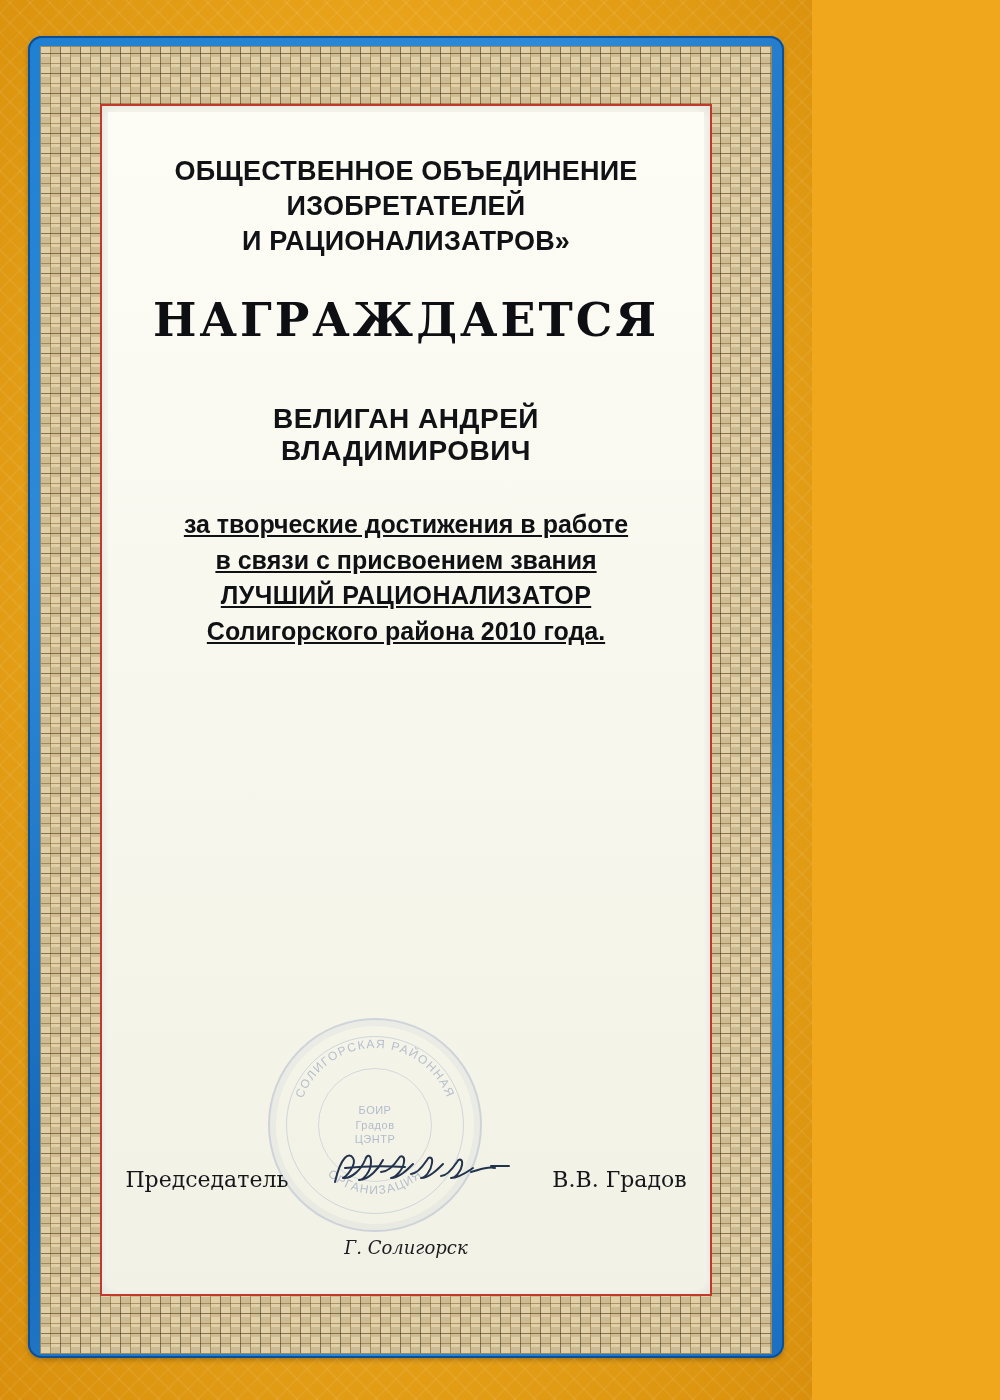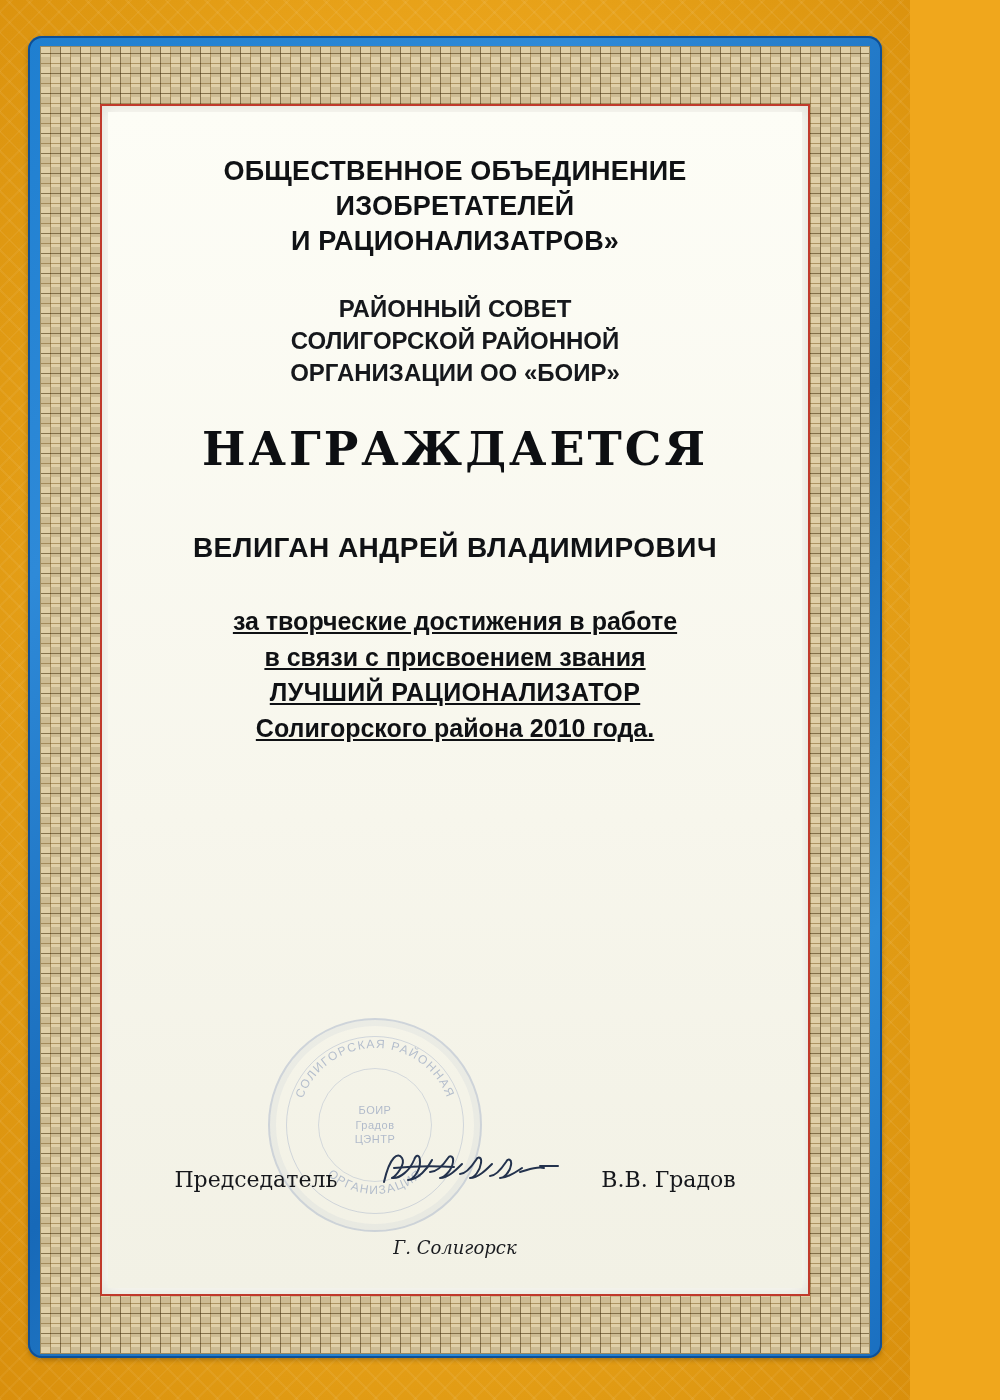--- a/index.html
+++ b/index.html
@@ -10,21 +10,21 @@
     width: 1000px;
     height: 1400px;
     font-family: "Liberation Sans", sans-serif;
     background: #f0a71c;
     overflow: hidden;
   }
 
   
   .page {
     position: relative;
-    width: 910px;
+    width: 812px;
     height: 1400px;
     background:
       radial-gradient(ellipse at 50% 45%, #f6c04a 0%, #eea81e 45%, #e09a13 75%, #d98f0c 100%);
     box-sizing: border-box;
   }
   .page::before {
     content: "";
     position: absolute;
     inset: 0;
     background-image:
@@ -271,25 +271,20 @@
 
   <div class="inner-mat">
     <div class="sheet">
 
       <div class="org-title">
         <div>ОБЩЕСТВЕННОЕ ОБЪЕДИНЕНИЕ</div>
         <div>ИЗОБРЕТАТЕЛЕЙ</div>
         <div>И РАЦИОНАЛИЗАТРОВ»</div>
       </div>
 
-      <div class="council">
-        <div>РАЙОННЫЙ СОВЕТ</div>
-        <div>СОЛИГОРСКОЙ РАЙОННОЙ</div>
-        <div>ОРГАНИЗАЦИИ ОО «БОИР»</div>
-      </div>
 
       <div class="awarded">НАГРАЖДАЕТСЯ</div>
 
       <div class="recipient-name">ВЕЛИГАН АНДРЕЙ ВЛАДИМИРОВИЧ</div>
 
 
       <div class="reason">
         <div class="line regular">за творческие достижения  в работе</div>
         <div class="line regular">в связи с присвоением звания</div>
         <div class="line caps">ЛУЧШИЙ РАЦИОНАЛИЗАТОР</div>

